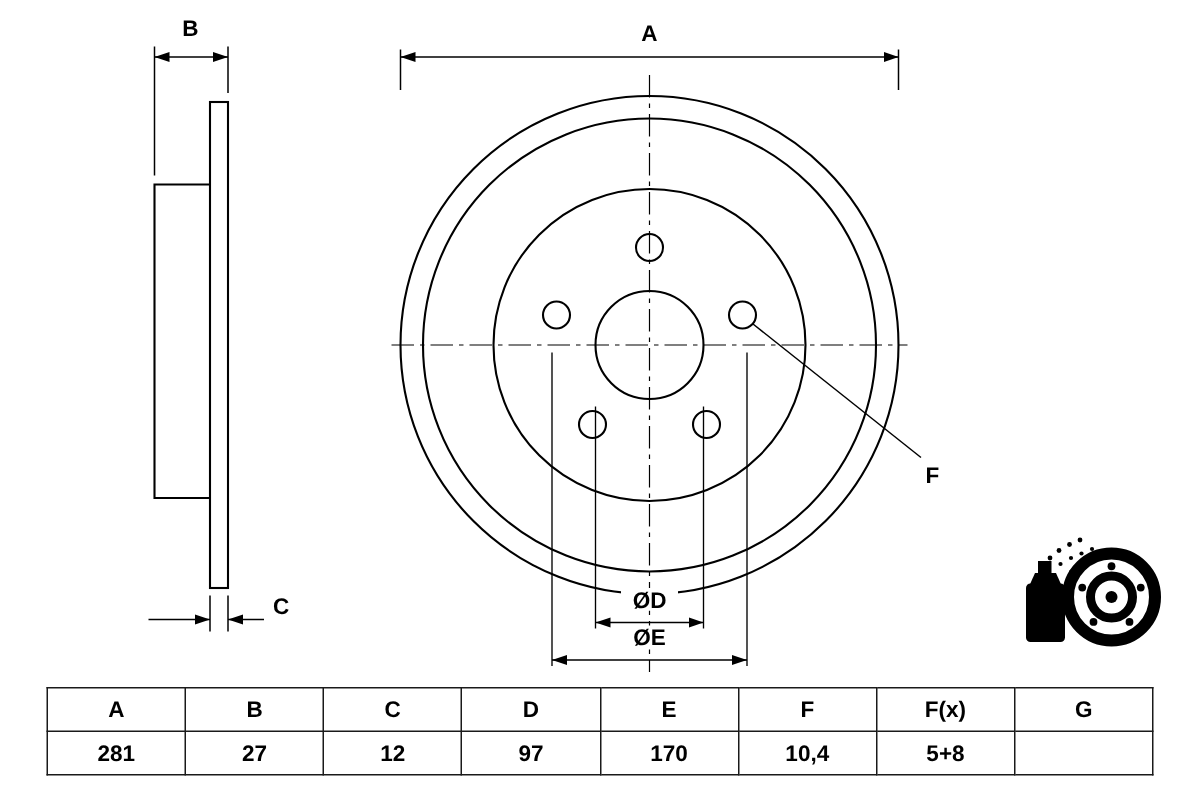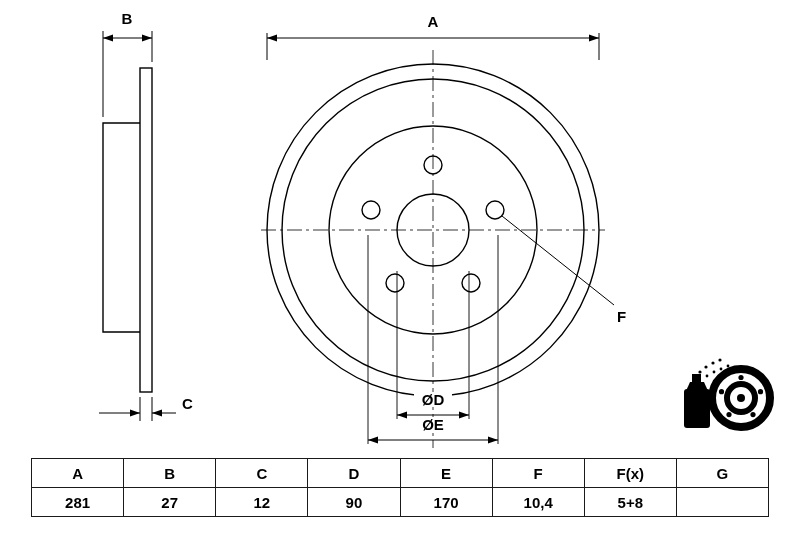--- a/index.html
+++ b/index.html
@@ -129,21 +129,21 @@
         <th>F</th>
         <th>F(x)</th>
         <th>G</th>
       </tr>
     </thead>
     <tbody>
       <tr>
         <td>281</td>
         <td>27</td>
         <td>12</td>
-        <td>90</td>
+        <td>97</td>
         <td>170</td>
         <td>10,4</td>
         <td>5+8</td>
         <td></td>
       </tr>
     </tbody>
   </table>
 
 </div>
 

